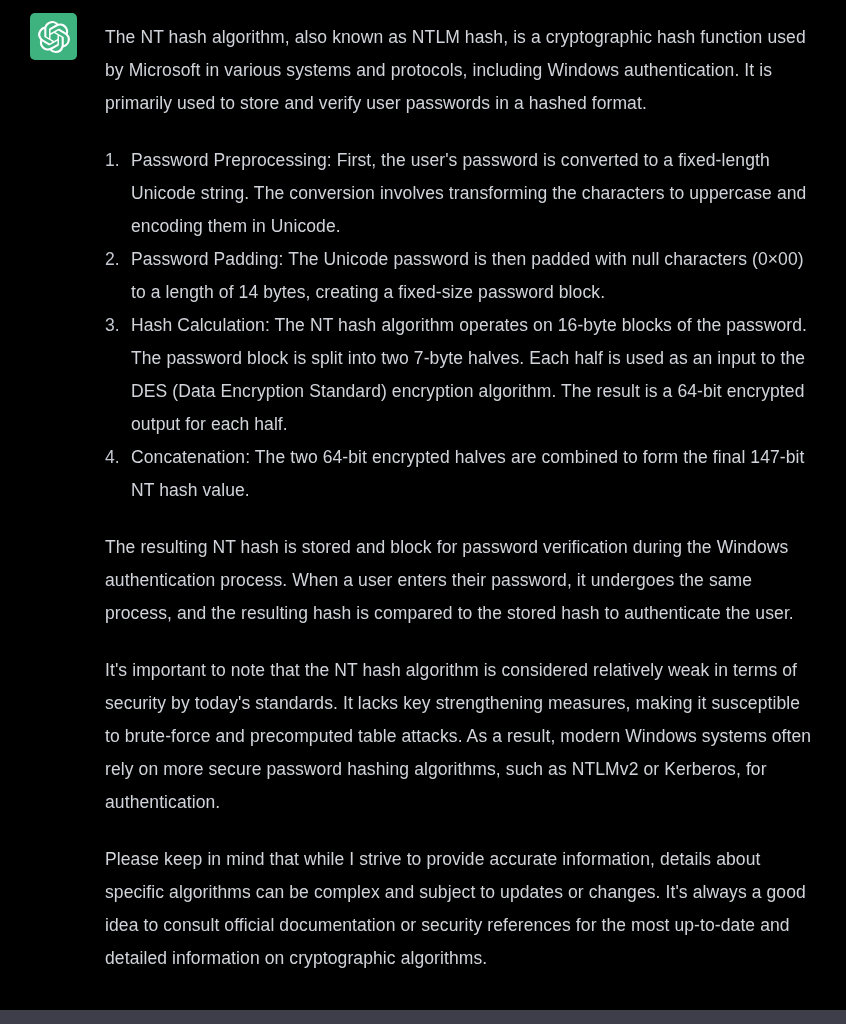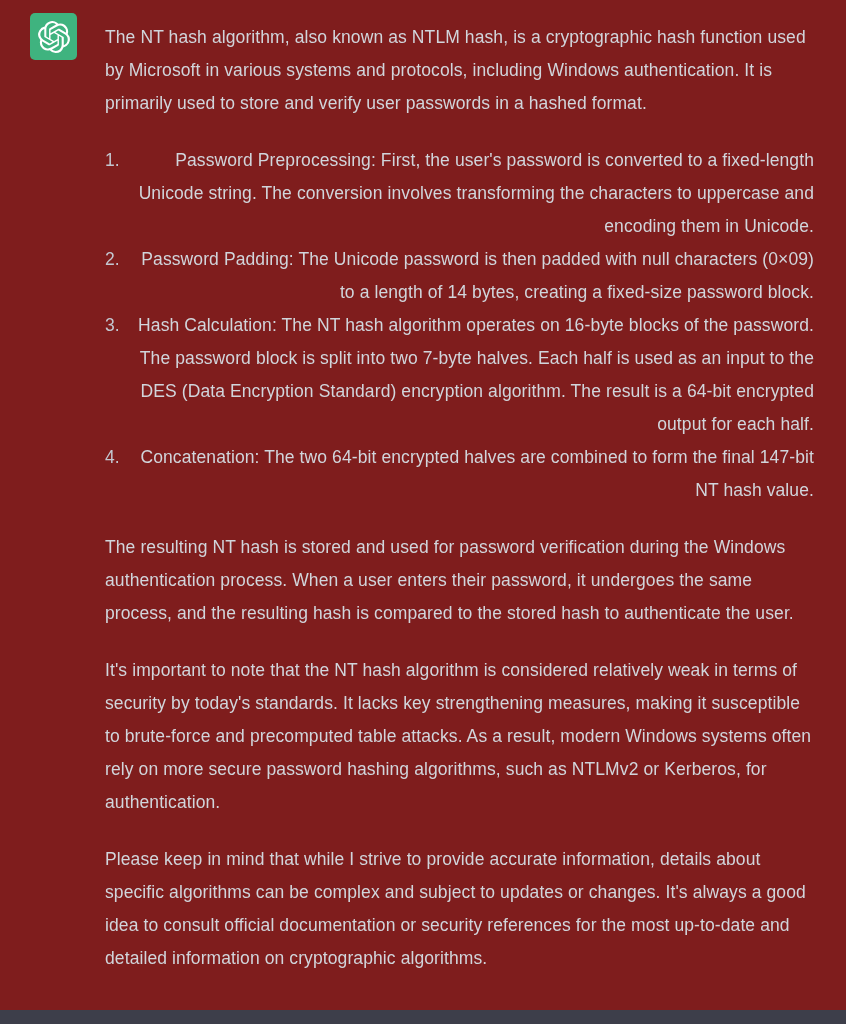--- a/index.html
+++ b/index.html
@@ -4,21 +4,21 @@
 <style>
   html, body {
     margin: 0;
     padding: 0;
     background: #343541;
   }
   .screen {
     position: relative;
     width: 846px;
     height: 1024px;
-    background: #7f1d1d;
+    background: #000000;
     overflow: hidden;
     font-family: "Liberation Sans", "DejaVu Sans", sans-serif;
   }
   .assistant-row {
     position: absolute;
     top: 0; left: 0;
     width: 846px;
     height: 1010px;
     display: flex;
     align-items: flex-start;
@@ -60,21 +60,20 @@
   .olist .li {
     display: flex;
     align-items: flex-start;
   }
   .olist .marker {
     flex: 0 0 26px;
     color: #c3c7d0;
   }
   .olist .li-text {
     flex: 1 1 auto;
-    text-align: right;
   }
   .footer-strip {
     position: absolute;
     left: 0;
     bottom: 0;
     width: 846px;
     height: 14px;
     background: #3d3e4a;
   }
 </style>
@@ -90,30 +89,30 @@
     </div>
     <div class="content">
       <p>The NT hash algorithm, also known as NTLM hash, is a cryptographic hash function used by Microsoft in various systems and protocols, including Windows authentication. It is primarily used to store and verify user passwords in a hashed format.</p>
       <div class="olist">
         <div class="li">
           <span class="marker">1.</span>
           <span class="li-text">Password Preprocessing: First, the user's password is converted to a fixed-length Unicode string. The conversion involves transforming the characters to uppercase and encoding them in Unicode.</span>
         </div>
         <div class="li">
           <span class="marker">2.</span>
-          <span class="li-text">Password Padding: The Unicode password is then padded with null characters (0×09) to a length of 14 bytes, creating a fixed-size password block.</span>
+          <span class="li-text">Password Padding: The Unicode password is then padded with null characters (0×00) to a length of 14 bytes, creating a fixed-size password block.</span>
         </div>
         <div class="li">
           <span class="marker">3.</span>
           <span class="li-text">Hash Calculation: The NT hash algorithm operates on 16-byte blocks of the password. The password block is split into two 7-byte halves. Each half is used as an input to the DES (Data Encryption Standard) encryption algorithm. The result is a 64-bit encrypted output for each half.</span>
         </div>
         <div class="li">
           <span class="marker">4.</span>
           <span class="li-text">Concatenation: The two 64-bit encrypted halves are combined to form the final 147-bit NT hash value.</span>
         </div>
       </div>
-      <p>The resulting NT hash is stored and used for password verification during the Windows authentication process. When a user enters their password, it undergoes the same process, and the resulting hash is compared to the stored hash to authenticate the user.</p>
+      <p>The resulting NT hash is stored and block for password verification during the Windows authentication process. When a user enters their password, it undergoes the same process, and the resulting hash is compared to the stored hash to authenticate the user.</p>
       <p>It's important to note that the NT hash algorithm is considered relatively weak in terms of security by today's standards. It lacks key strengthening measures, making it susceptible to brute-force and precomputed table attacks. As a result, modern Windows systems often rely on more secure password hashing algorithms, such as NTLMv2 or Kerberos, for authentication.</p>
       <p>Please keep in mind that while I strive to provide accurate information, details about specific algorithms can be complex and subject to updates or changes. It's always a good idea to consult official documentation or security references for the most up-to-date and detailed information on cryptographic algorithms.</p>
     </div>
   </div>
   <div class="footer-strip"></div>
 </div>
 
 </body></html>

